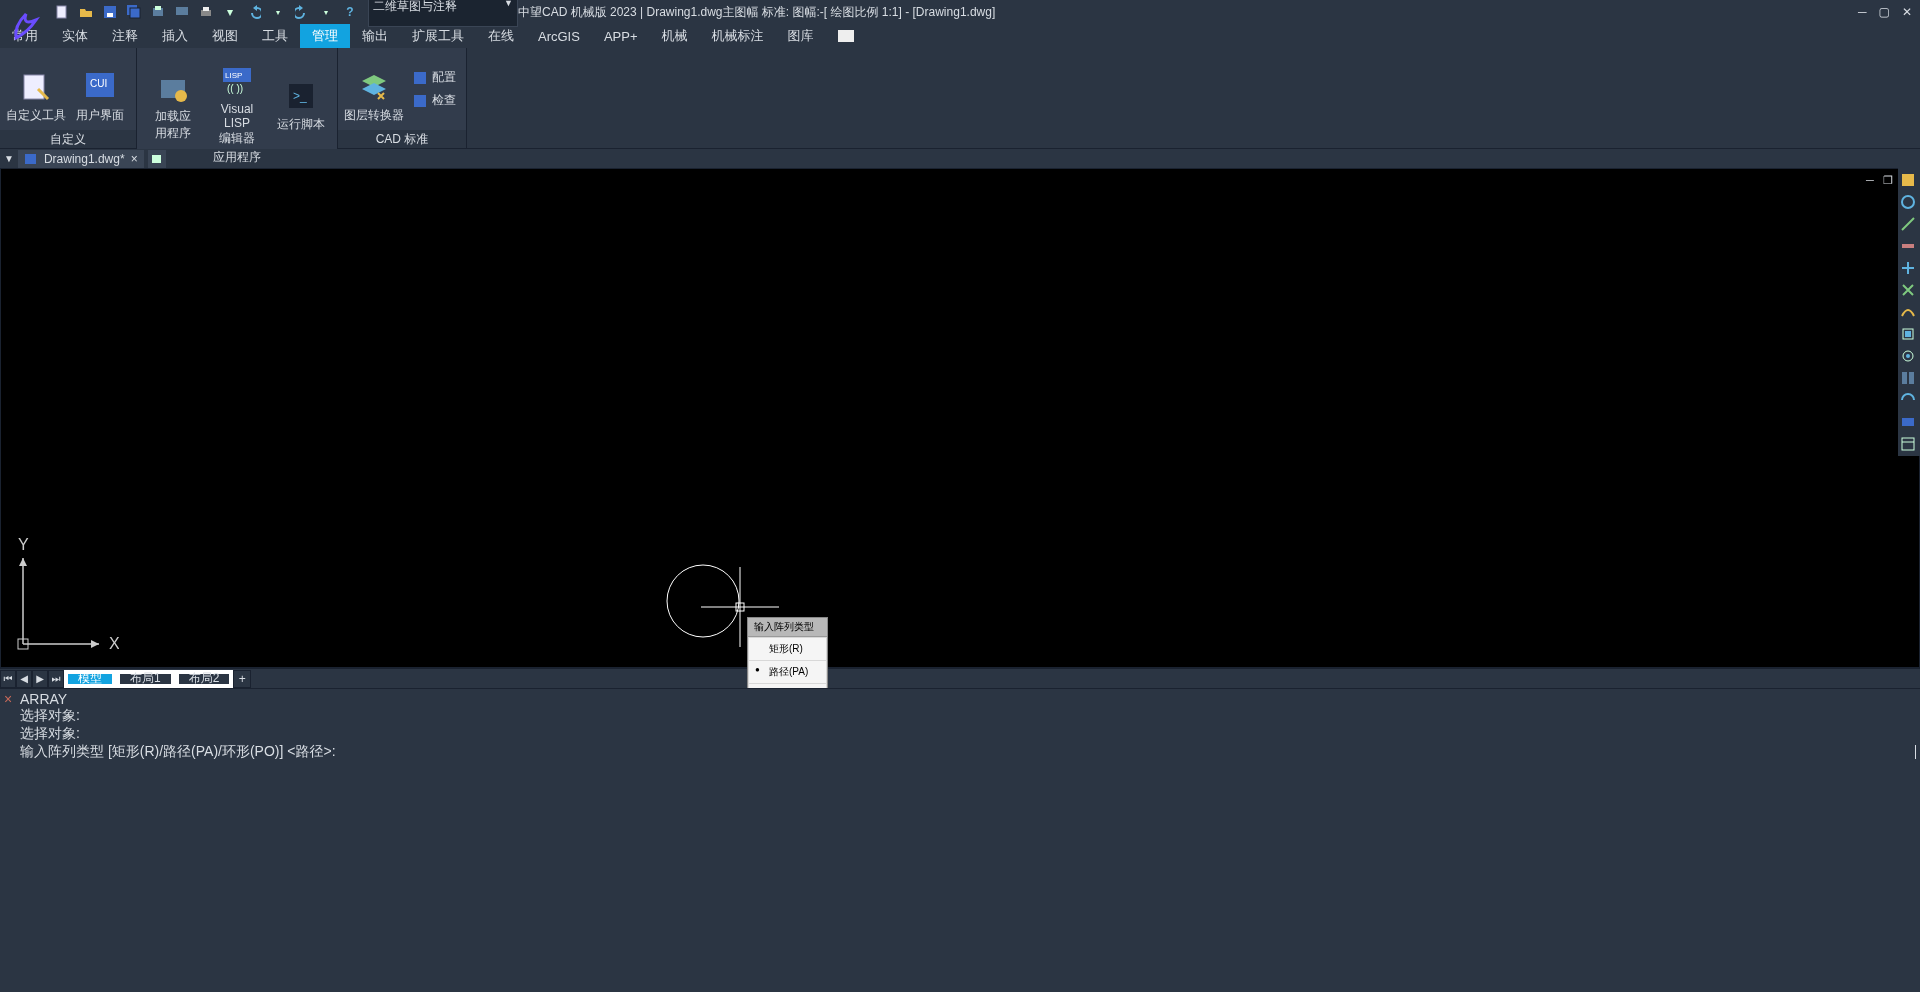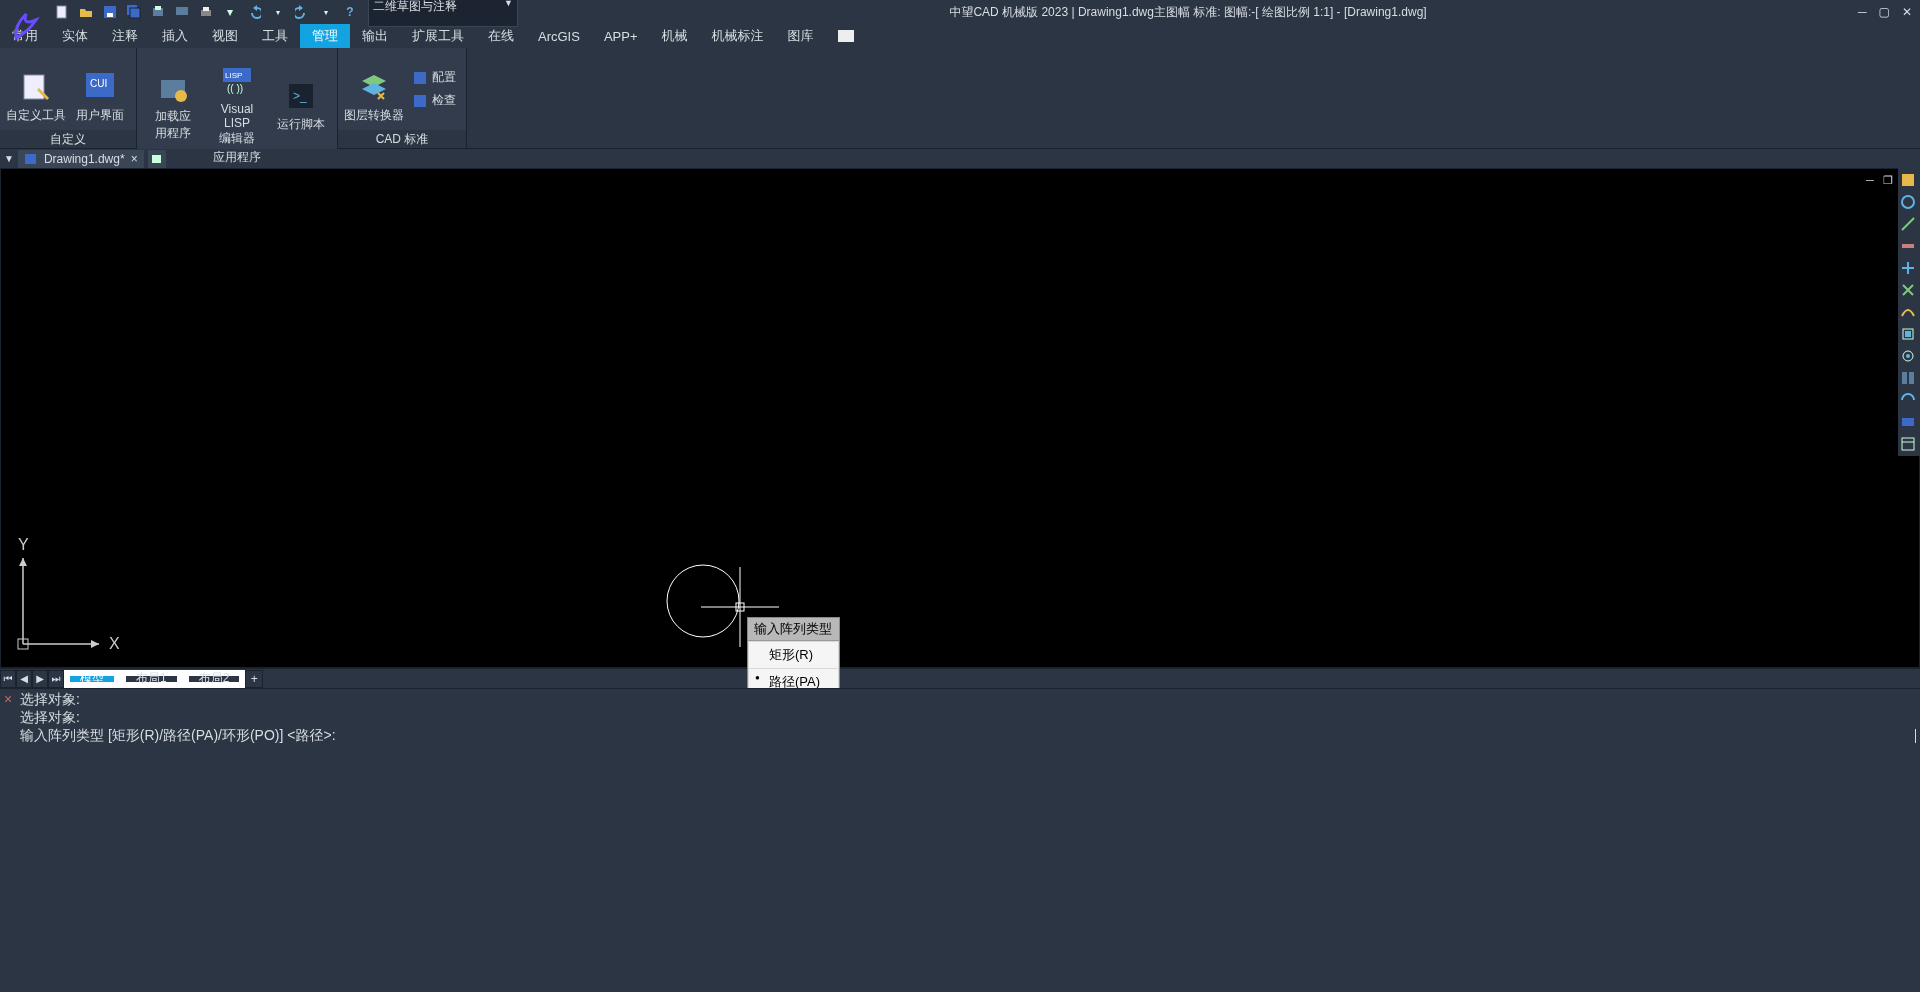--- a/index.html
+++ b/index.html
@@ -3,21 +3,21 @@
 <meta charset="utf-8">
 <style>
 * { margin: 0; padding: 0; box-sizing: border-box; font-family: "Microsoft YaHei", SimSun, Arial, sans-serif; }
 body { background: #2b3543; color: #d8dde3; overflow: hidden; width: 1920px; height: 992px; font-size: 12px; user-select: none; }
 
 
 .titlebar { height: 24px; background: #2b3543; display: flex; align-items: center; padding: 0 4px; }
 .titlebar-icons { display: flex; gap: 8px; align-items: center; margin-left: 50px; }
 .titlebar-icons .ticon { width: 16px; height: 16px; display: flex; align-items: center; justify-content: center; }
 .workspace-dd { margin-left: 10px; background: #1b2430; border: 1px solid #3a4555; height: 30px; width: 150px; display: flex; align-items: flex-start; padding: 0 4px; justify-content: space-between; }
-.title-center { flex: 1; text-align: center; font-size: 12px; color: #d8dde3; }
+.title-center { flex: 1; font-size: 12px; color: #d8dde3; }
 .title-right { display: flex; gap: 12px; margin-right: 4px; }
 
 
 .menubar { height: 24px; background: #2b3543; display: flex; align-items: center; gap: 0; }
 .menuitem { padding: 0 12px; height: 24px; display: flex; align-items: center; cursor: pointer; font-size: 13px; }
 .menuitem.active { background: #12a3e0; color: #fff; }
 
 
 .ribbon { height: 100px; background: #2b3543; display: flex; }
 .ribbon-panel { border-right: 1px solid #1a2230; display: flex; flex-direction: column; }
@@ -35,37 +35,37 @@
 .doc-tab-close { cursor: pointer; }
 .doc-tab-add { margin-left: 4px; width: 18px; height: 18px; background: #3a4555; display: flex; align-items: center; justify-content: center; cursor: pointer; }
 
 
 .drawing { position: relative; background: #000; height: 500px; border: 1px solid #1a2230; }
 .viewport-controls { position: absolute; top: 4px; right: 6px; display: flex; gap: 4px; }
 .vc { width: 14px; height: 14px; color: #cfd3d8; display: flex; align-items: center; justify-content: center; font-size: 11px; cursor: pointer; }
 
 .canvas-svg { width: 100%; height: 100%; }
 
-.context-menu { position: absolute; left: 746px; top: 448px; background: #d8d8d8; border: 1px solid #888; color: #000; font-family: SimSun, monospace; font-size: 13px; }
+.context-menu { position: absolute; left: 746px; top: 448px; background: #d8d8d8; border: 1px solid #888; color: #000; font-family: SimSun, monospace; font-size: 10px; }
 .cm-header { background: #b8b8b8; color: #000; padding: 2px 6px; border-bottom: 1px solid #999; }
 .cm-item { padding: 4px 16px 4px 20px; border-bottom: 0; cursor: pointer; position: relative; background: #f5f5f5; margin: 1px; }
 .cm-item.sel::before { content: "●"; position: absolute; left: 6px; font-size: 8px; }
 
 
 .ucs { position: absolute; left: 8px; bottom: 8px; }
 
 
 .rightbar { position: absolute; right: 0; top: 168px; width: 22px; background: #2b3543; display: flex; flex-direction: column; gap: 2px; padding: 2px 0; }
 .rightbar .ricon { width: 20px; height: 20px; display: flex; align-items: center; justify-content: center; cursor: pointer; }
 
 
 .bottom-tabs { height: 20px; background: #2b3543; display: flex; align-items: center; border-top: 1px solid #1a2230; }
 .bt-arrows { display: flex; }
 .bt-arrow { width: 16px; height: 18px; display: flex; align-items: center; justify-content: center; border: 1px solid #1a2230; cursor: pointer; font-size: 10px; }
-.bt-tab { padding: 0 10px; height: 18px; display: flex; align-items: center; border: 6px solid #ffffff; cursor: pointer; }
+.bt-tab { padding: 0 10px; height: 18px; display: flex; align-items: center; border: 4px solid #ffffff; cursor: pointer; }
 .bt-tab.active { background: #12a3e0; color: #fff; }
 .bt-add { width: 18px; height: 18px; display: flex; align-items: center; justify-content: center; border: 1px solid #1a2230; cursor: pointer; }
 
 
 .cmdarea { height: 96px; background: #2b3543; border-top: 1px solid #1a2230; display: flex; flex-direction: column; font-family: SimSun, monospace; font-size: 14px; padding: 2px 4px 2px 20px; position: relative; }
 .cmdarea .closex { position: absolute; left: 4px; top: 2px; color: #c96a5a; cursor: pointer; }
 .cmd-line { white-space: pre; }
 .cmd-input-line { display: flex; justify-content: space-between; }
 .cmd-caret { width: 1px; height: 14px; background: #d8dde3; margin-left: 4px; align-self: center; }
 
@@ -331,20 +331,21 @@
       <div class="bt-tab active">模型</div>
       <div class="bt-tab">布局1</div>
       <div class="bt-tab">布局2</div>
     </div>
   <div class="bt-add">+</div>
 </div>
 
 <div class="cmdarea">
   <span class="closex">×</span>
   <div id="cmdhist">
+      <div class="cmd-line">ARRAY</div>
       <div class="cmd-line">选择对象:</div>
       <div class="cmd-line">选择对象:</div>
     </div>
   <div class="cmd-input-line">
     <span class="cmd-line">输入阵列类型 [矩形(R)/路径(PA)/环形(PO)] &lt;路径&gt;: </span>
     <span class="cmd-caret"></span>
   </div>
 </div>
 
 <div class="rightbar">

